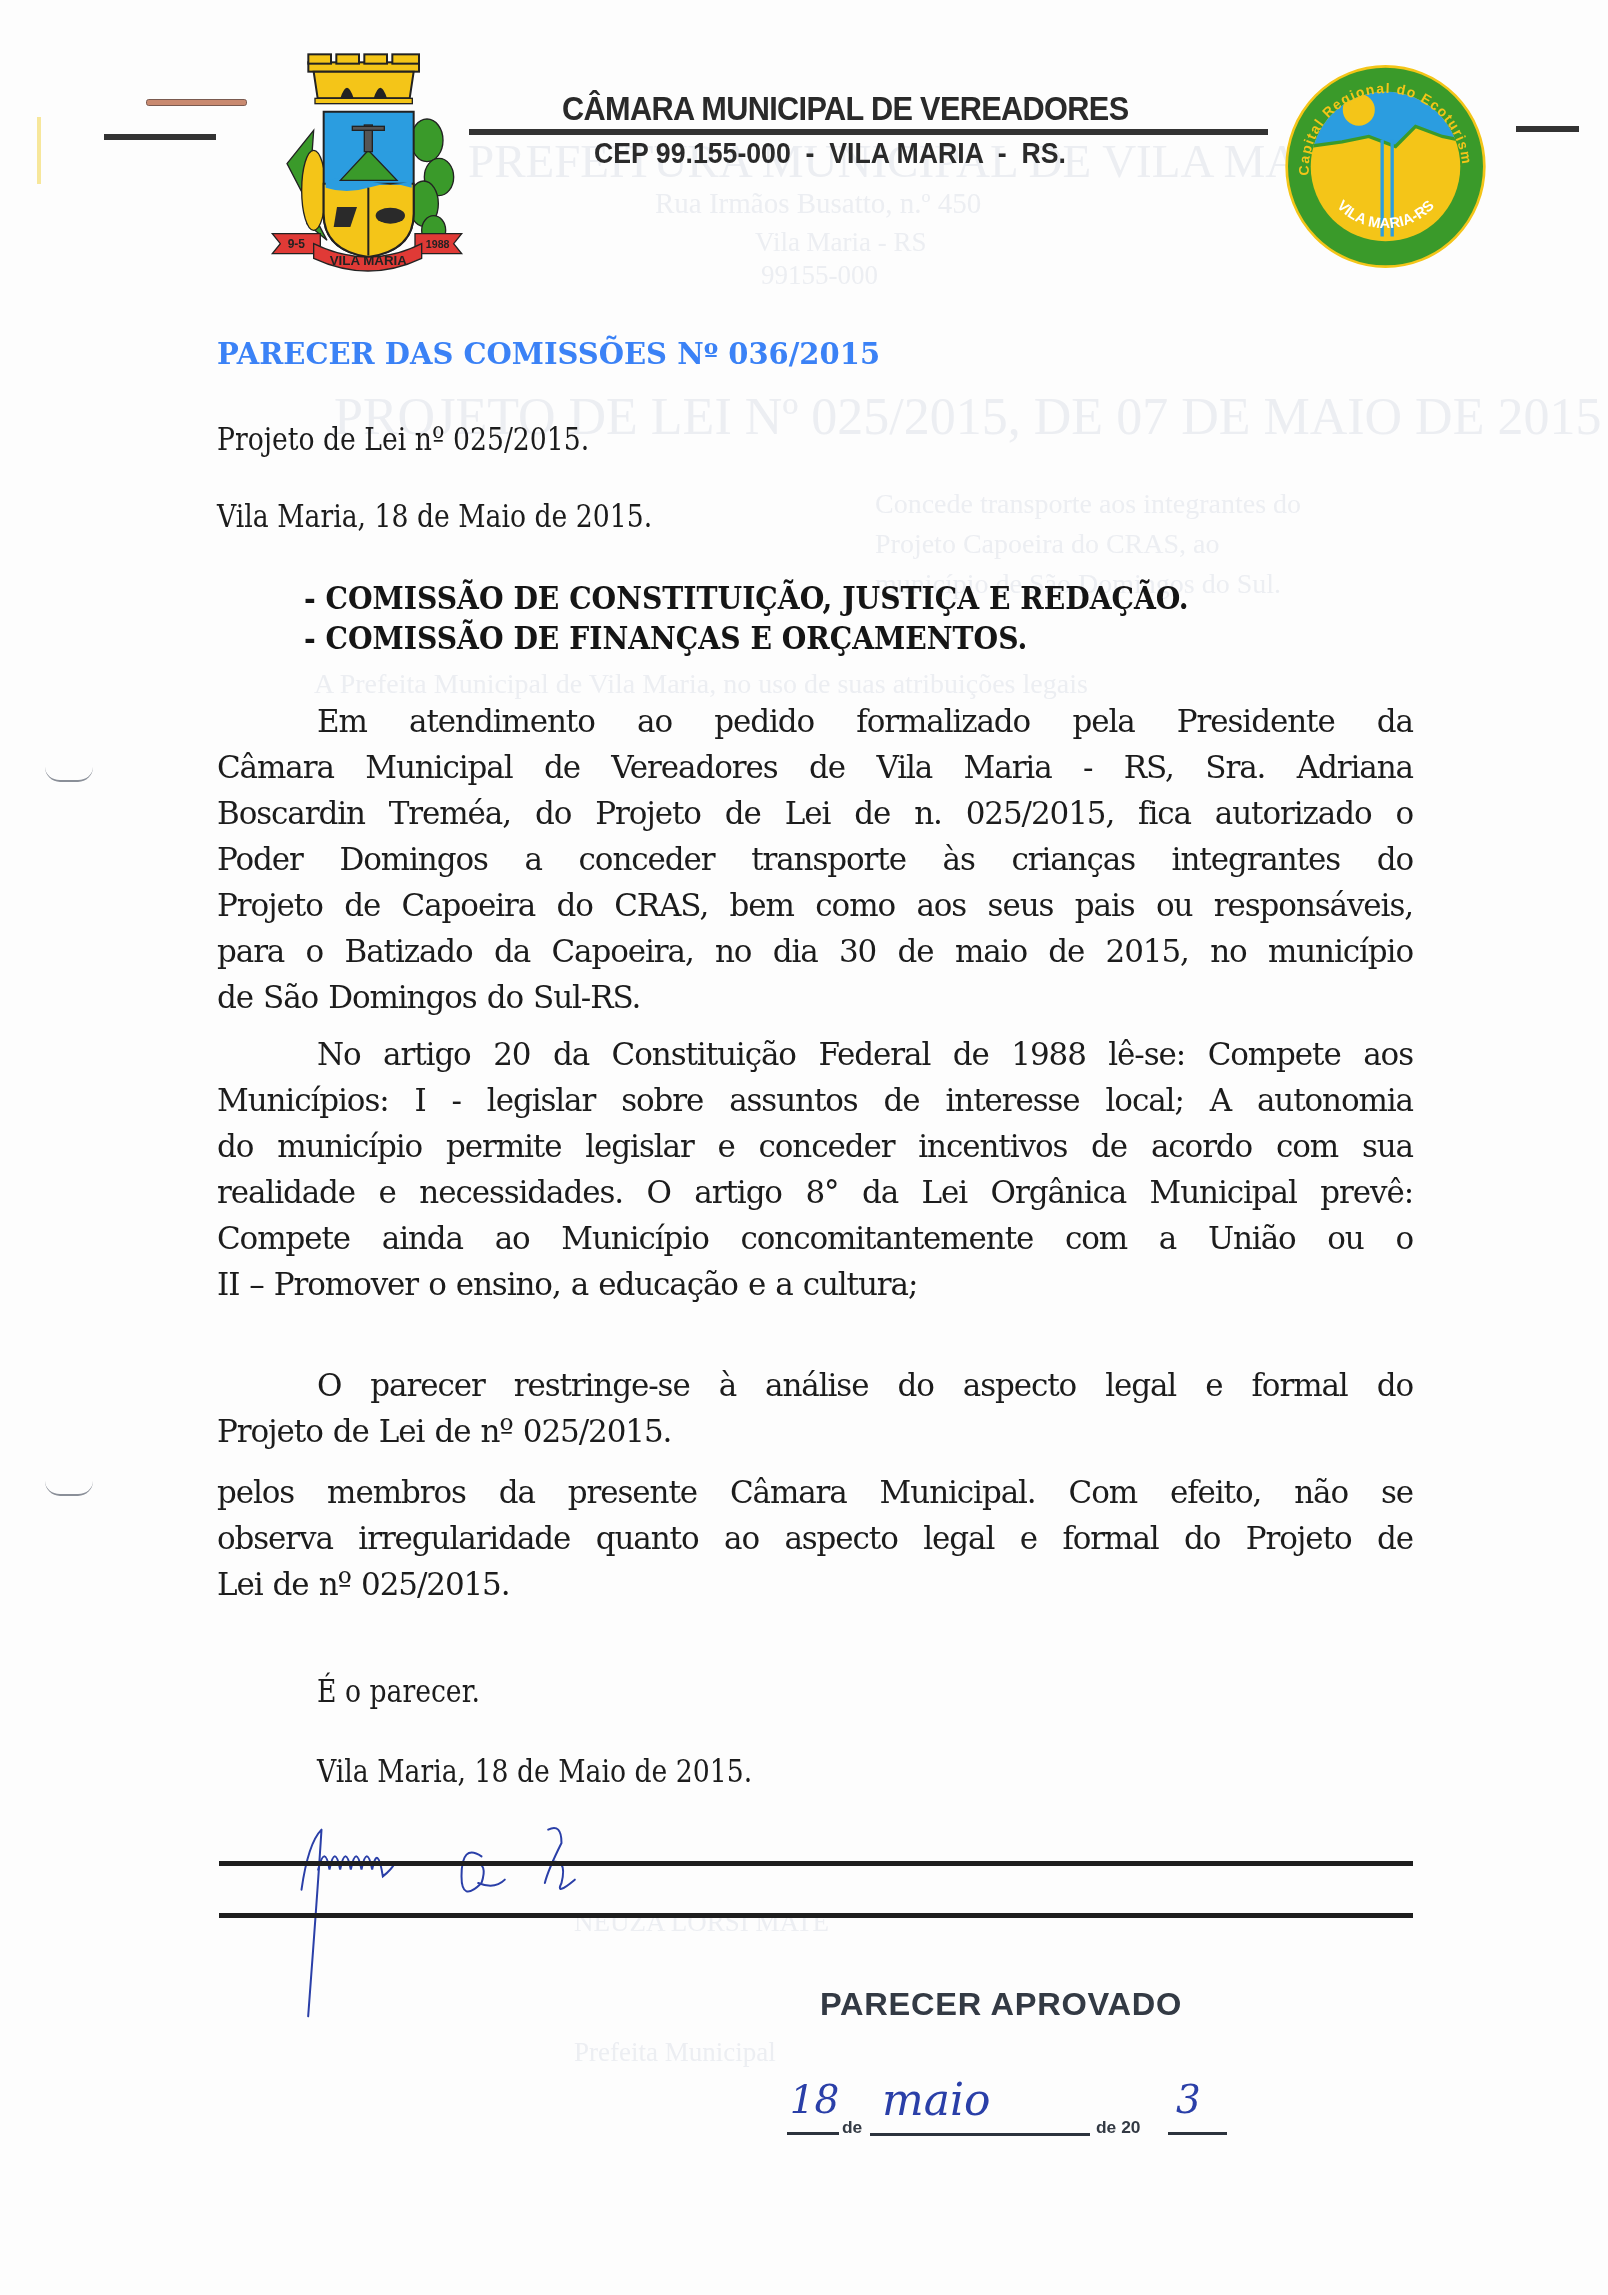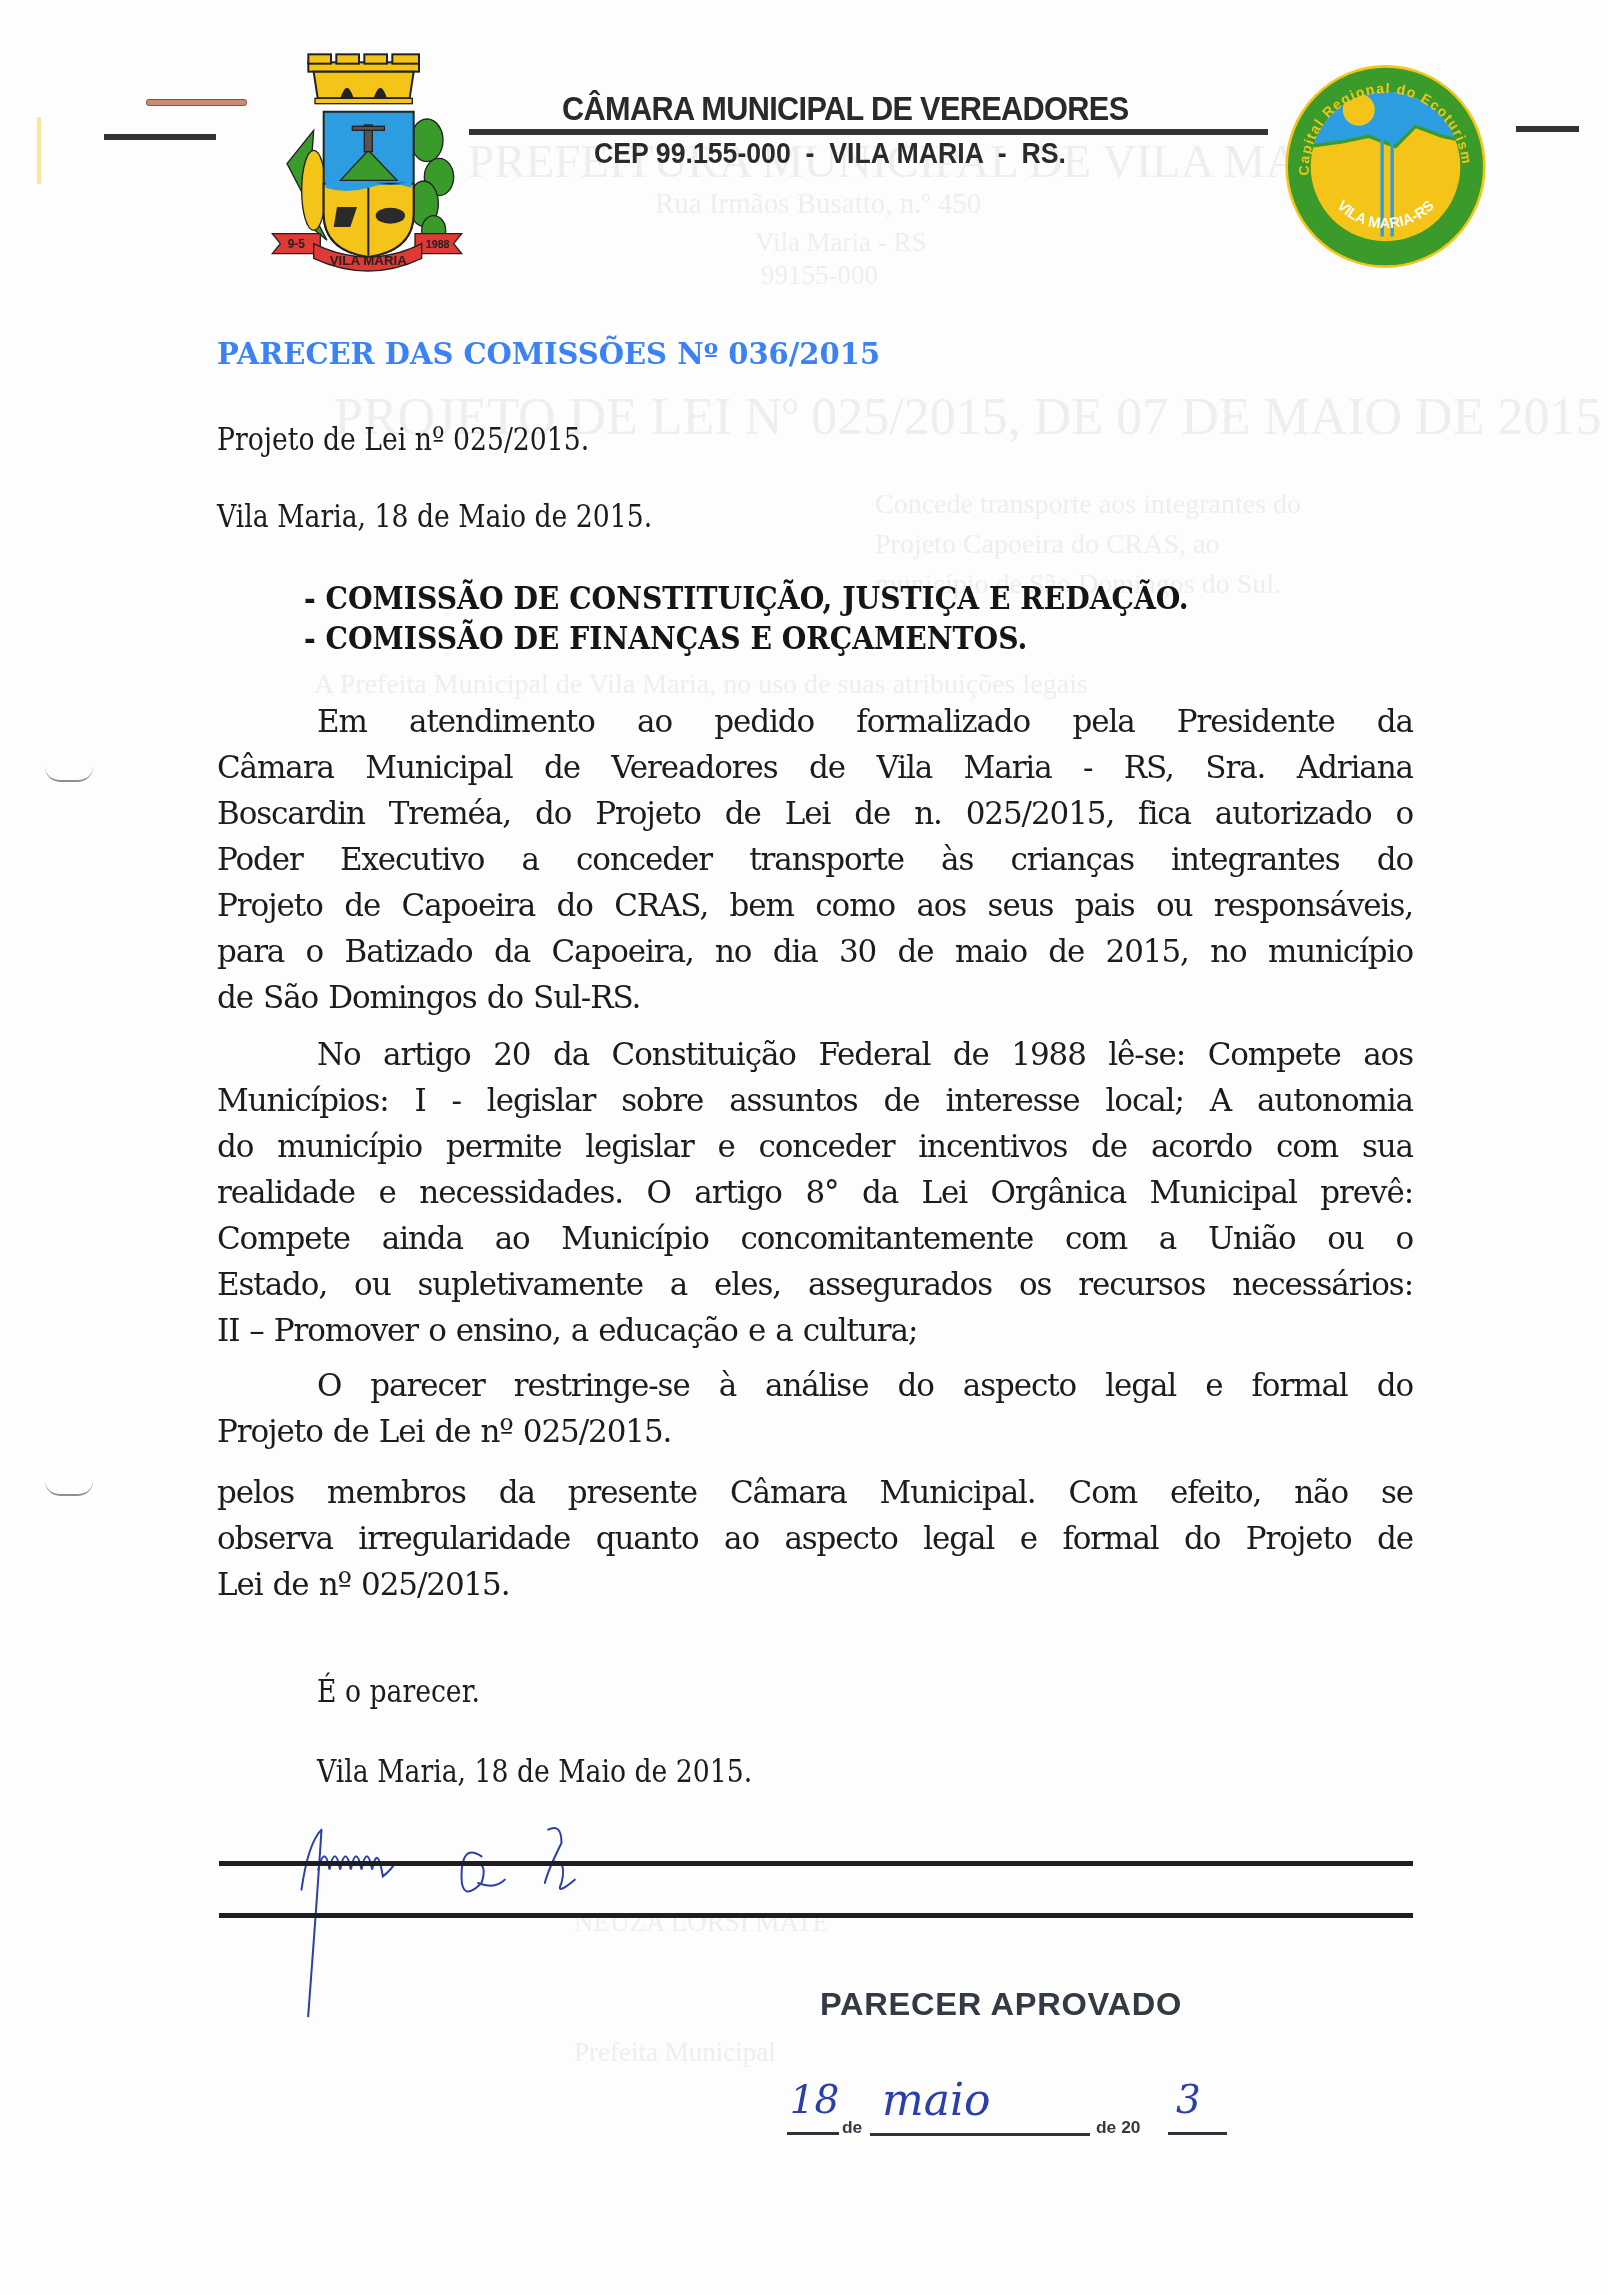--- a/index.html
+++ b/index.html
@@ -183,32 +183,31 @@
 <div class="line" style="top:421px;">Projeto de Lei nº 025/2015.</div>
 <div class="line" style="top:498px;">Vila Maria, 18 de Maio de 2015.</div>
 
 <div class="comm" style="top:580px;">- COMISSÃO DE CONSTITUIÇÃO, JUSTIÇA E REDAÇÃO.</div>
 <div class="comm" style="top:620px;">- COMISSÃO DE FINANÇAS E ORÇAMENTOS.</div>
 
 <div class="para" style="top: 698px; text-indent: 0px;" id="p0">
     <span class="para-line indent">Em atendimento ao pedido formalizado pela Presidente da</span>
     <span class="para-line">Câmara Municipal de Vereadores de Vila Maria - RS, Sra. Adriana</span>
     <span class="para-line">Boscardin Treméa, do Projeto de Lei de n. 025/2015, fica autorizado o</span>
-    <span class="para-line">Poder Executivo a conceder transporte às crianças integrantes do</span>
+    <span class="para-line">Poder Domingos a conceder transporte às crianças integrantes do</span>
     <span class="para-line">Projeto de Capoeira do CRAS, bem como aos seus pais ou responsáveis,</span>
     <span class="para-line">para o Batizado da Capoeira, no dia 30 de maio de 2015, no município</span>
     <span class="para-line last">de São Domingos do Sul-RS.</span>
   </div>
 <div class="para" style="top: 1031px; text-indent: 0px;" id="p1">
     <span class="para-line indent">No artigo 20 da Constituição Federal de 1988 lê-se: Compete aos</span>
     <span class="para-line">Municípios: I - legislar sobre assuntos de interesse local; A autonomia</span>
     <span class="para-line">do município permite legislar e conceder incentivos de acordo com sua</span>
     <span class="para-line">realidade e necessidades. O artigo 8° da Lei Orgânica Municipal prevê:</span>
     <span class="para-line">Compete ainda ao Município concomitantemente com a União ou o</span>
-    <span class="para-line">Estado, ou supletivamente a eles, assegurados os recursos necessários:</span>
     <span class="para-line last">II – Promover o ensino, a educação e a cultura;</span>
   </div>
 <div class="para" style="top: 1362px; text-indent: 0px;" id="p2">
     <span class="para-line indent">O parecer restringe-se à análise do aspecto legal e formal do</span>
     <span class="para-line last">Projeto de Lei de nº 025/2015.</span>
   </div>
 <div class="para" style="top: 1469px; text-indent: 0px;" id="p3">
     <span class="para-line">pelos membros da presente Câmara Municipal. Com efeito, não se</span>
     <span class="para-line">observa irregularidade quanto ao aspecto legal e formal do Projeto de</span>
     <span class="para-line last">Lei de nº 025/2015.</span>

